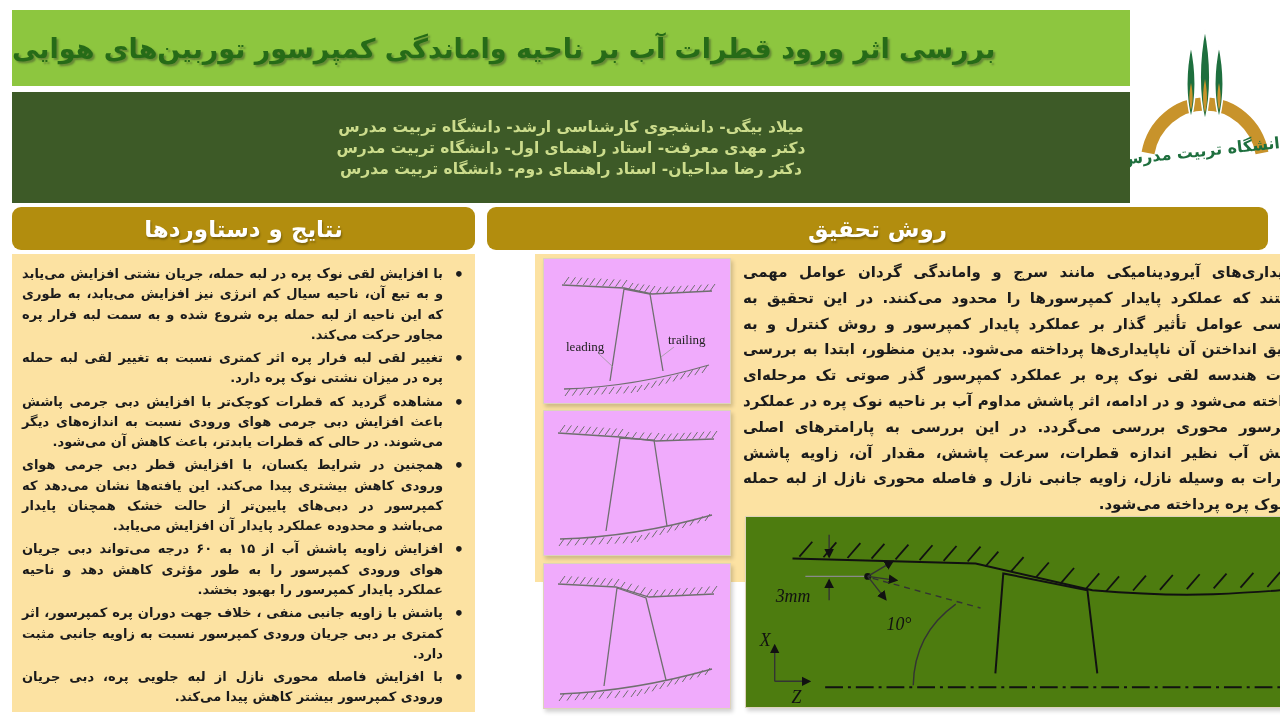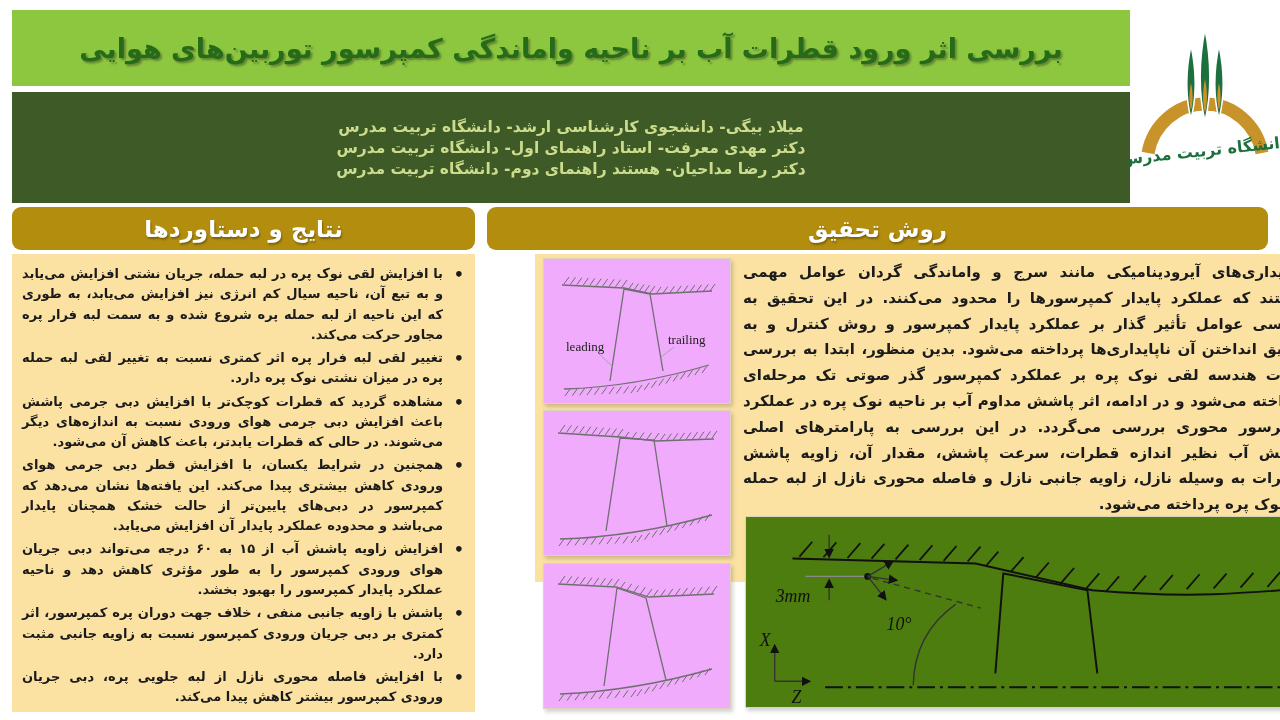--- a/index.html
+++ b/index.html
@@ -1,21 +1,21 @@
 <!DOCTYPE html>
 <html lang="fa"><head>
 <meta charset="utf-8">
 <style>
   html,body{margin:0;padding:0;background:#ffffff;}
   .page{position:relative;width:1280px;height:720px;background:#ffffff;overflow:hidden;
         font-family:"DejaVu Sans",sans-serif;}
 
   
   .title-bar{position:absolute;left:12px;top:10px;width:1118px;height:76px;background:#8dc63f;
-             display:flex;align-items:center;justify-content:center;}
+             display:flex;align-items:center;}
   .title-text{color:#266b17;font-size:27px;font-weight:bold;direction:rtl;
               text-shadow:2px 2px 2px rgba(40,40,40,.40);}
   .authors-bar{position:absolute;left:12px;top:92px;width:1118px;height:111px;background:#3d5a27;
                display:flex;flex-direction:column;justify-content:space-around;align-items:center;
                padding:24px 0;box-sizing:border-box;}
   .author-line{color:#ccdc8c;font-size:15.5px;font-weight:bold;direction:rtl;}
 
   .logo-box{position:absolute;left:1130px;top:0;width:150px;height:206px;background:#ffffff;
             display:flex;align-items:center;justify-content:center;}
 
@@ -61,21 +61,21 @@
 
 <div class="page">
 
   <div class="title-bar">
     <div class="title-text">بررسی اثر ورود قطرات آب بر ناحیه واماندگی کمپرسور توربین‌های هوایی</div>
   </div>
 
   <div class="authors-bar">
     <div class="author-line">میلاد بیگی- دانشجوی کارشناسی ارشد- دانشگاه تربیت مدرس</div>
     <div class="author-line">دکتر مهدی معرفت- استاد راهنمای اول- دانشگاه تربیت مدرس</div>
-    <div class="author-line">دکتر رضا مداحیان- هستند راهنمای دوم- دانشگاه تربیت مدرس</div>
+    <div class="author-line">دکتر رضا مداحیان- استاد راهنمای دوم- دانشگاه تربیت مدرس</div>
   </div>
 
   <div class="logo-box">
     <svg viewBox="0 0 150 200">
       <path d="M 18,150 A 58,60 0 0 1 132,150" fill="none" stroke="#c8932b" stroke-width="13"></path>
       <g stroke="#ffffff" stroke-width="1.6" fill="#1e6f3e">
         <path d="M 61,42 C 55.5,68 55.5,94 61,116 C 66.5,94 66.5,68 61,42 Z"></path>
         <path d="M 75,26 C 68.5,58 68.5,92 75,118 C 81.5,92 81.5,58 75,26 Z"></path>
         <path d="M 89,42 C 83.5,68 83.5,94 89,116 C 94.5,94 94.5,68 89,42 Z"></path>
       </g>

